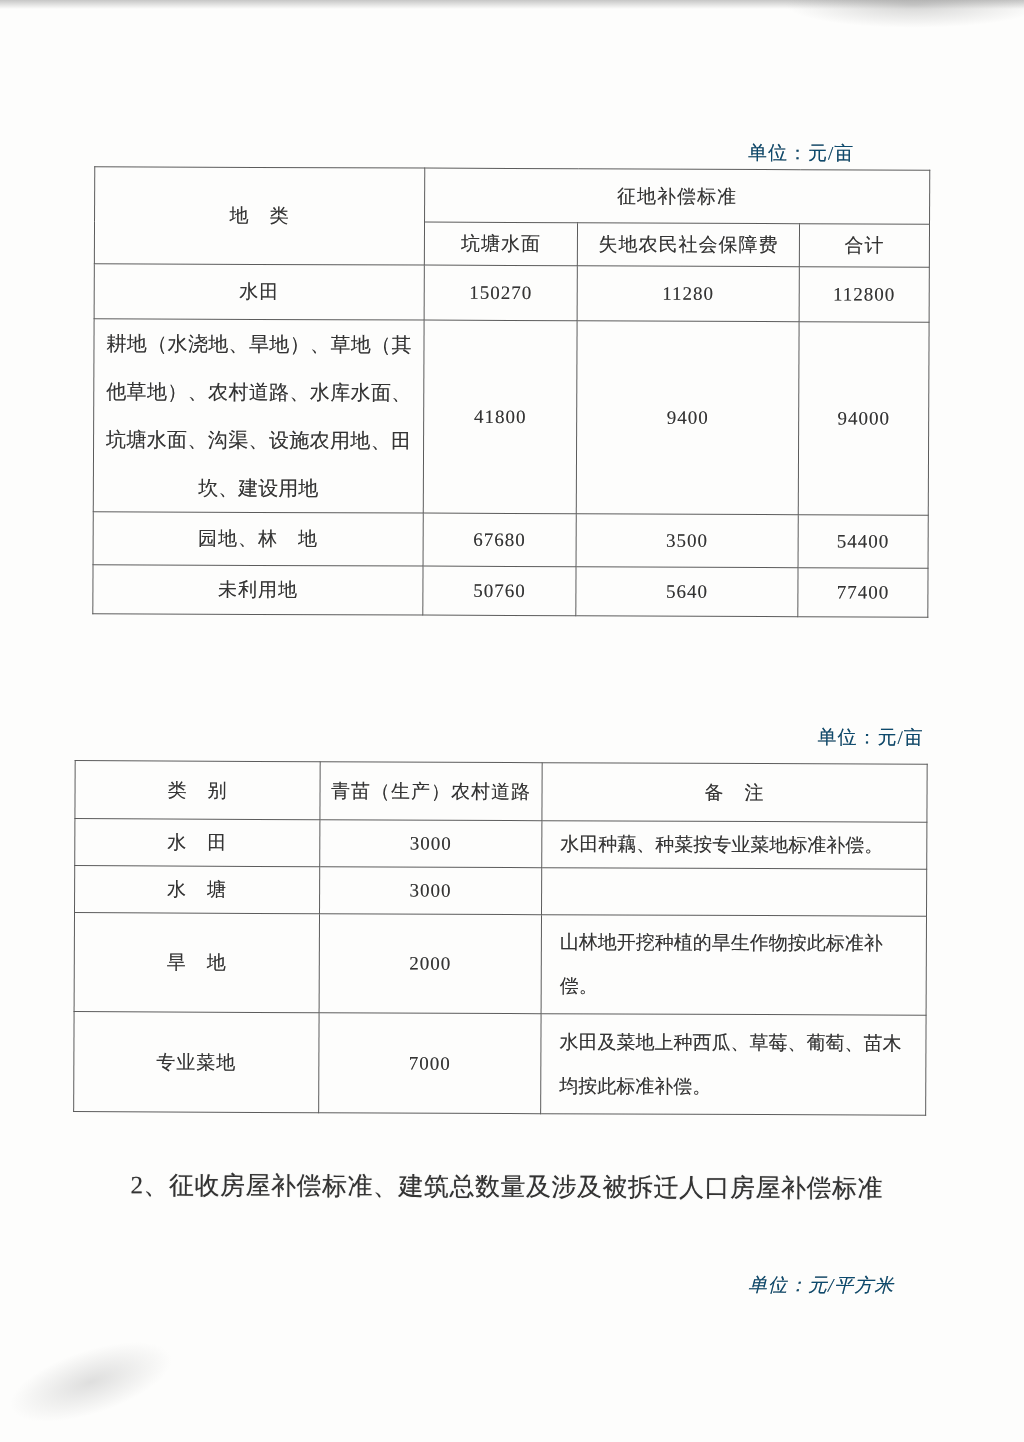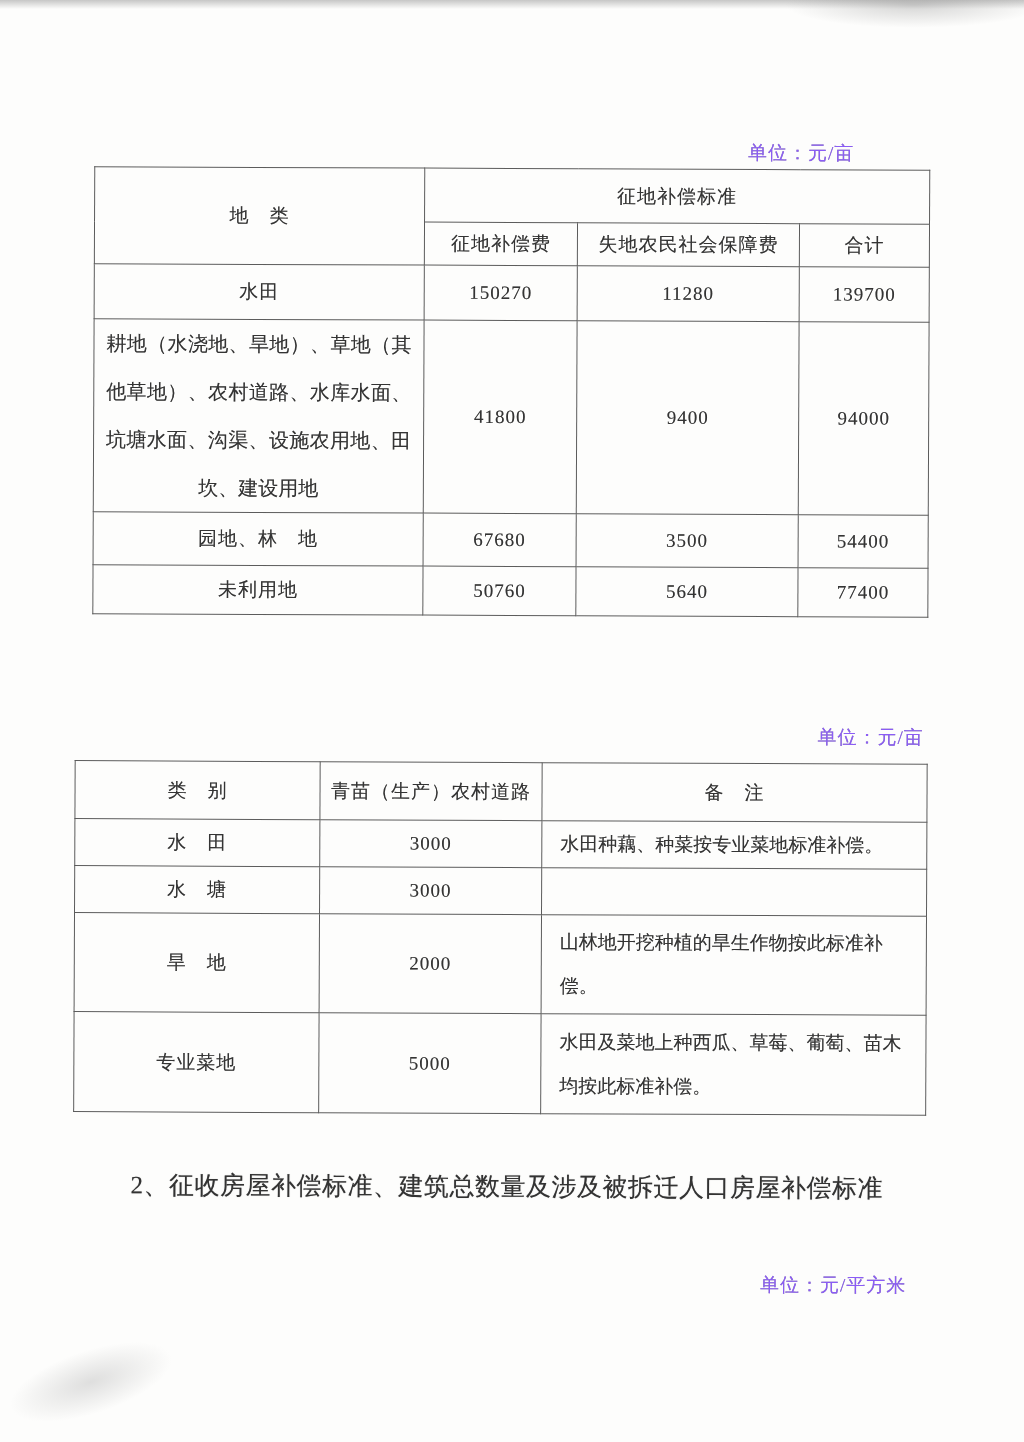--- a/index.html
+++ b/index.html
@@ -23,27 +23,27 @@
     background:radial-gradient(ellipse at center, rgba(120,120,120,0.30), rgba(255,255,255,0) 70%);
   }
   .scan-smudge-bl {
     position:absolute; left:6px; bottom:28px; width:170px; height:64px;
     background:radial-gradient(ellipse at center, rgba(185,185,185,0.45), rgba(255,255,255,0) 70%);
     transform:rotate(-18deg);
   }
   
   .unit {
     position:absolute; font-size:19px; letter-spacing:1px;
-    color:#8b5cf6; text-shadow:0 0 0.6px rgba(70,70,70,0.55);
+    color:#0c4a6e; text-shadow:0 0 0.6px rgba(70,70,70,0.55);
     white-space:nowrap;
     margin-left:28px;
   }
   .unit-1 { top:139px; right:169px; }
   .unit-2 { top:723px; right:97px; }
-  .unit-3 { top:1271px; right:112px; }
+  .unit-3 { top:1271px; right:124px;font-style:italic; }
   
   table { position:absolute; border-collapse:collapse; table-layout:fixed; }
   td {
     border:1px solid #5c5c5c; text-align:center; vertical-align:middle;
     font-size:19px; letter-spacing:1px; color:#343434;
     text-shadow:0 0 0.6px rgba(70,70,70,0.5);
     overflow:hidden; padding:0;
   }
   .t1 { left:95px; top:168px; width:835px; }
   .t1 .rh1 { height:54px; }
@@ -92,29 +92,29 @@
           <col style="width:153px">
           <col style="width:222px">
           <col style="width:130px">
       </colgroup>
       <tbody>
         <tr class="rh1">
           <td rowspan="2">地　类</td>
           <td colspan="3">征地补偿标准</td>
         </tr>
         <tr class="rh2">
-          <td>征地补偿费</td>
+          <td>坑塘水面</td>
           <td>失地农民社会保障费</td>
           <td>合计</td>
         </tr>
         <tr class="r0">
           <td>水田</td>
           <td>150270</td>
           <td>11280</td>
-          <td>139700</td>
+          <td>112800</td>
         </tr>
         <tr class="r1">
           <td class="cell-long">耕地（水浇地、旱地）、草地（其他草地）、农村道路、水库水面、坑塘水面、沟渠、设施农用地、田坎、建设用地</td>
           <td>41800</td>
           <td>9400</td>
           <td>94000</td>
         </tr>
         <tr class="r2">
           <td>园地、林　地</td>
           <td>67680</td>
@@ -154,21 +154,21 @@
           <td>3000</td>
           <td class="cell-remark"></td>
         </tr>
         <tr class="r2">
           <td>旱　地</td>
           <td>2000</td>
           <td class="cell-remark">山林地开挖种植的旱生作物按此标准补偿。</td>
         </tr>
         <tr class="r3">
           <td>专业菜地</td>
-          <td>5000</td>
+          <td>7000</td>
           <td class="cell-remark">水田及菜地上种西瓜、草莓、葡萄、苗木均按此标准补偿。</td>
         </tr>
       </tbody>
     </table>
 
     <div class="heading">2、征收房屋补偿标准、建筑总数量及涉及被拆迁人口房屋补偿标准</div>
 
     <div class="unit unit-3">单位：元/平方米</div>
 
   </div>

